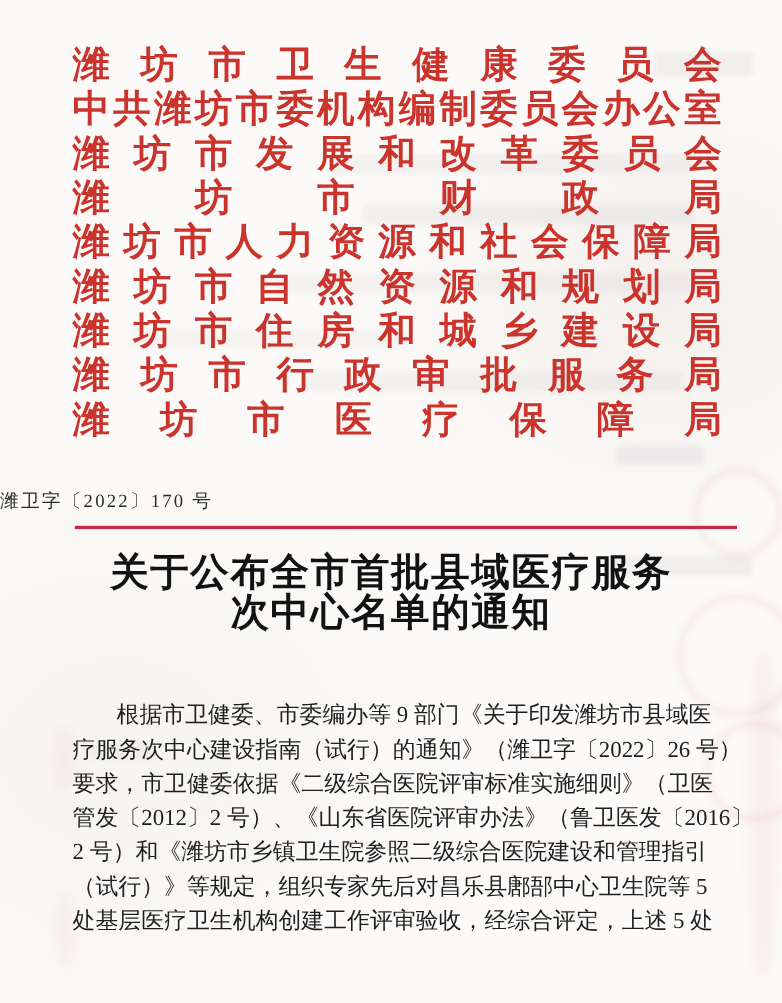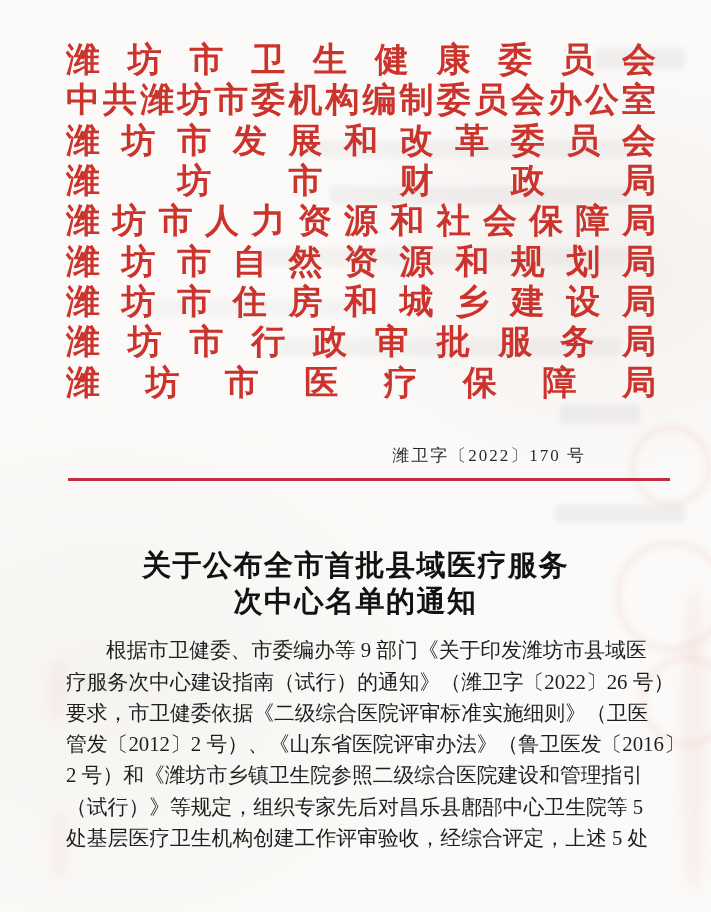--- a/index.html
+++ b/index.html
@@ -55,21 +55,21 @@
     white-space: nowrap;
   }
   .agency-line span { display:block; line-height:1; }
 
   
   .doc-number {
     position: absolute;
     top: 444px;
     left: 0;
     width: 586px;
-    text-align: right;
+    text-align: left;
     font-size: 17px;
     letter-spacing: 2px;
     color: #2a2a2a;
   }
 
   
   .red-divider {
     position: absolute;
     top: 478px;
     left: 68px;
@@ -78,27 +78,26 @@
     background: var(--divider-red, #c22f45);
   }
 
   
   .doc-title {
     position: absolute;
     top: 503px;
     left: 0;
     width: 711px;
     text-align: center;
-    font-size: 29px;
+    font-size: 35px;
     font-weight: bold;
     line-height: 36px;
     letter-spacing: 1.5px;
     color: #121212;
     white-space: pre-line;
-    margin-top: 44px;
   }
 
   
   .doc-body {
     position: absolute;
     top: 603px;
     left: 66px;
     width: 622px;
     font-size: 20.8px;
     line-height: 31.3px;

